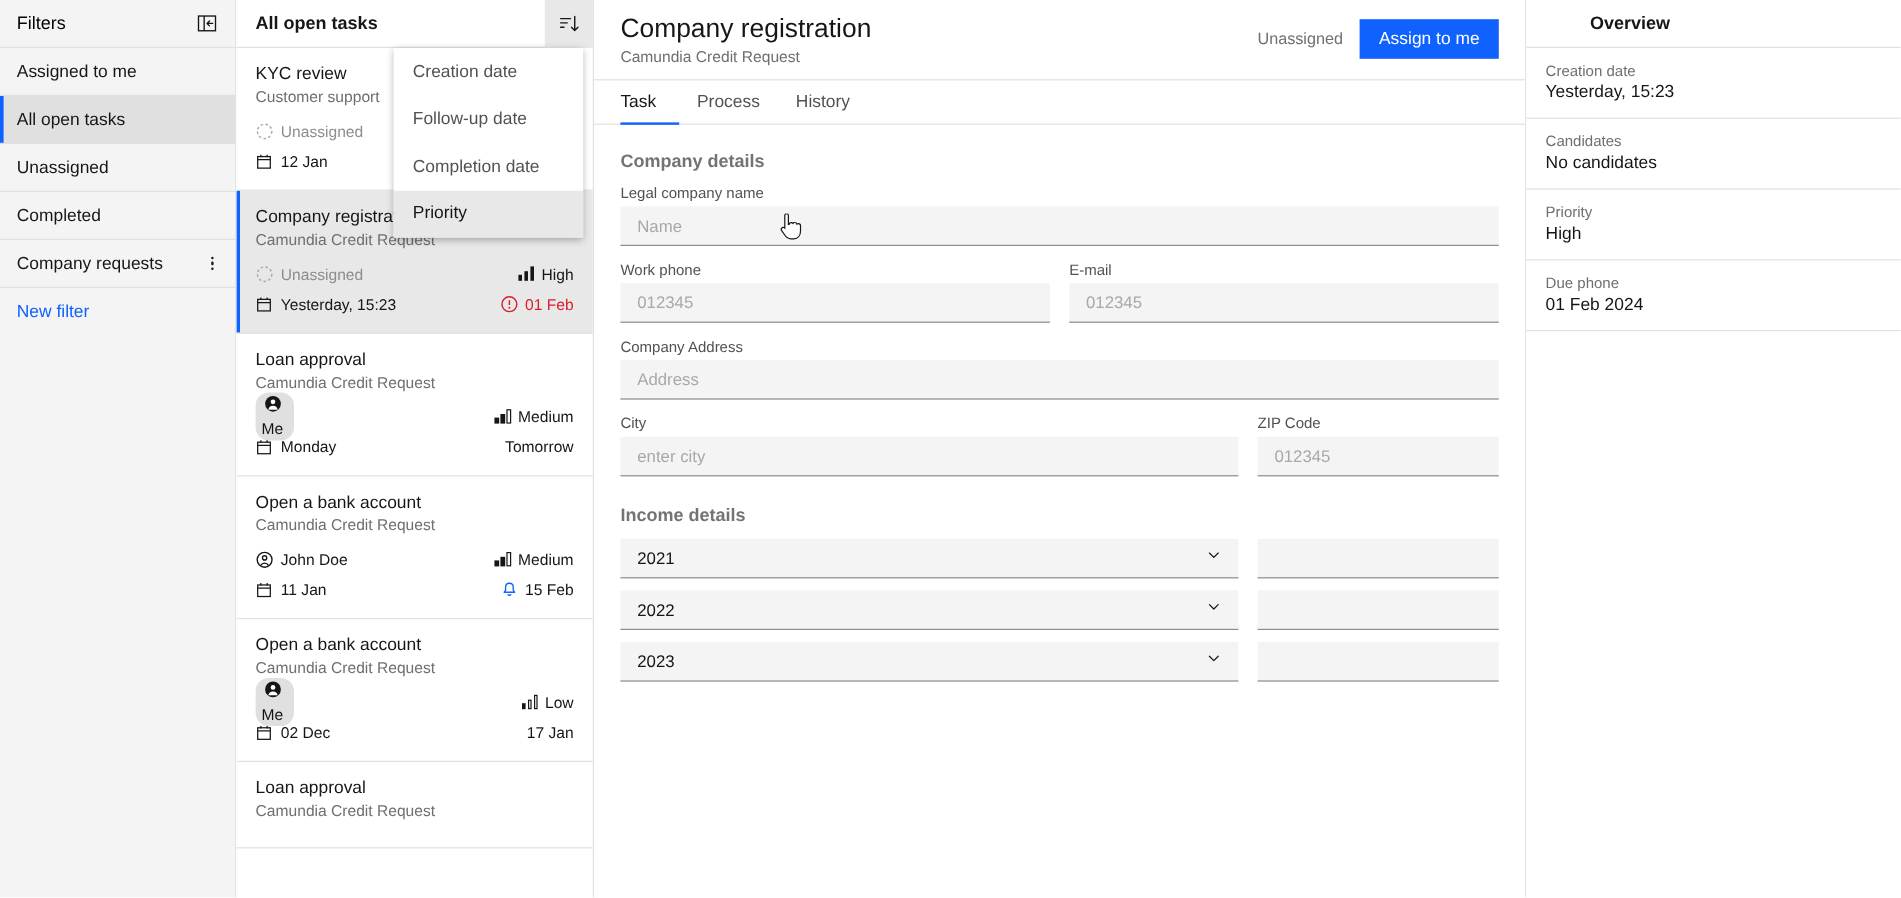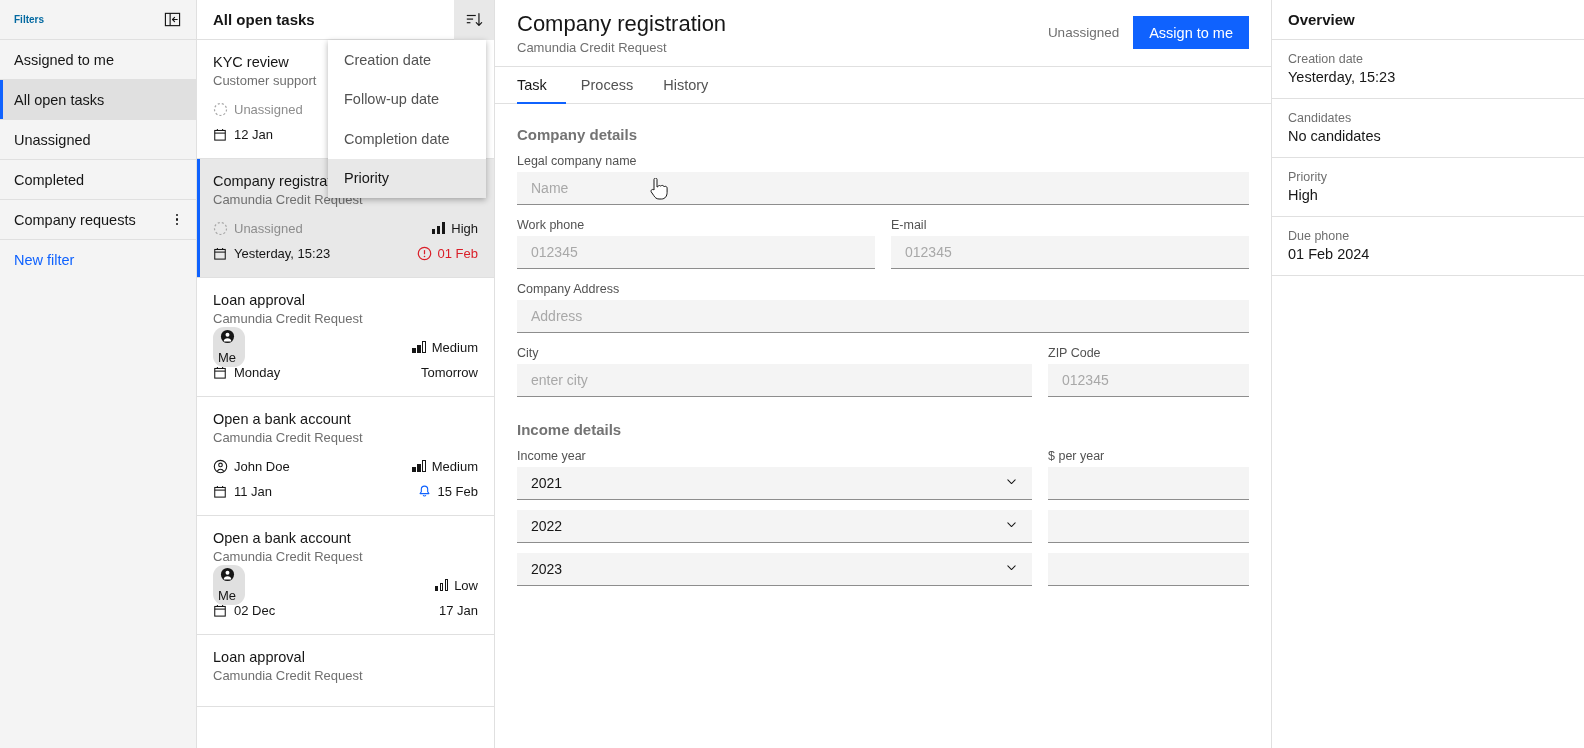--- a/index.html
+++ b/index.html
@@ -17,21 +17,21 @@
     background: #f4f4f4;
     border-right: 1px solid #e0e0e0;
     display: flex; flex-direction: column;
   }
   .filters-header {
     height: 40px; display: flex; align-items: center;
     justify-content: space-between;
     padding: 0 14px 0 14px;
     border-bottom: 1px solid #e0e0e0;
   }
-  .filters-title { font-size: 10px; font-weight: 700; color: #0369a1; }
+  .filters-title { font-size: 15px; font-weight: 400; color: #000000; }
   .panel-icon { width: 20px; height: 20px; display: flex; align-items: center; justify-content: center; cursor: pointer; }
   .filter-item {
     height: 40px; display: flex; align-items: center;
     justify-content: space-between;
     padding: 0 14px;
     font-size: 14.5px; color: #161616;
     border-bottom: 1px solid #e0e0e0;
     cursor: pointer; position: relative;
   }
   .filter-item.selected { background: #e0e0e0; }
@@ -142,21 +142,21 @@
   .select-wrap { position: relative; }
   .select-wrap .chev {
     position: absolute; right: 14px; top: 50%; transform: translateY(-50%);
     pointer-events: none;
   }
   .mt24 { margin-top: 24px; }
 
   
   .overview { width: 312px; flex: 0 0 312px; background: #fff; }
   .ov-header { height: 40px; display: flex; align-items: center; padding: 0 16px; border-bottom: 1px solid #e0e0e0; }
-  .ov-title { font-size: 15px; font-weight: 700; }
+  .ov-title { font-size: 15px; font-weight: 700; margin-left: 37px; }
   .ov-item { padding: 12px 16px 13px 16px; border-bottom: 1px solid #e0e0e0; }
   .ov-label { font-size: 12.5px; color: #6f6f6f; margin-bottom: 3px; }
   .ov-value { font-size: 14.5px; color: #161616; }
 </style>
 </head>
 <body>
 
 <div class="app">
 
   <aside class="filters">
@@ -461,28 +461,20 @@
           <input class="input" type="text" placeholder="enter city" style="">
         </div>
         <div class="fcol">
           <div class="field-label">ZIP Code</div>
           <input class="input" type="text" placeholder="012345" style="">
         </div>
       </div>
 
       <div class="mt24">
         <div class="section-title">Income details</div>
-        <div class="frow" style="margin-top:0;">
-          <div class="fcol" style="flex:0 0 515px;">
-            <div class="field-label">Income year</div>
-          </div>
-          <div class="fcol">
-            <div class="field-label">$ per year</div>
-          </div>
-        </div>
         <div id="income-rows">
             <div class="frow" style="margin-top: 0px;">
               <div class="fcol select-wrap" style="flex:0 0 515px;"><input class="input" readonly="" value="2021" style=""><span class="chev"><svg width="13" height="13" viewBox="0 0 16 16">
                     <path d="M3.5 6l4.5 4.5L12.5 6" fill="none" stroke="#161616" stroke-width="1.25" stroke-linecap="round" stroke-linejoin="round"></path>
                   </svg></span></div>
               <div class="fcol"><input class="input" type="text" value="" placeholder="" style=""></div>
             </div>
             <div class="frow" style="margin-top: 10px;">
               <div class="fcol select-wrap" style="flex:0 0 515px;"><input class="input" readonly="" value="2022" style=""><span class="chev"><svg width="13" height="13" viewBox="0 0 16 16">
                     <path d="M3.5 6l4.5 4.5L12.5 6" fill="none" stroke="#161616" stroke-width="1.25" stroke-linecap="round" stroke-linejoin="round"></path>

